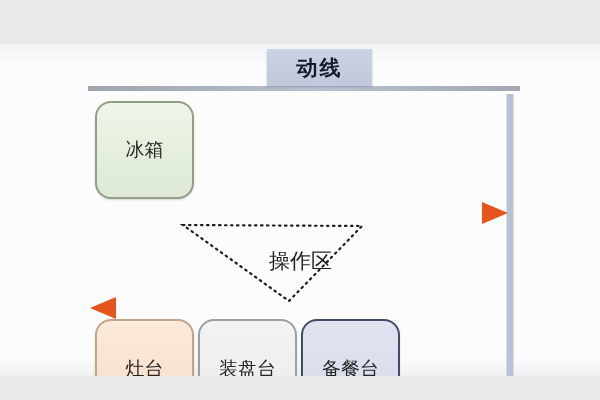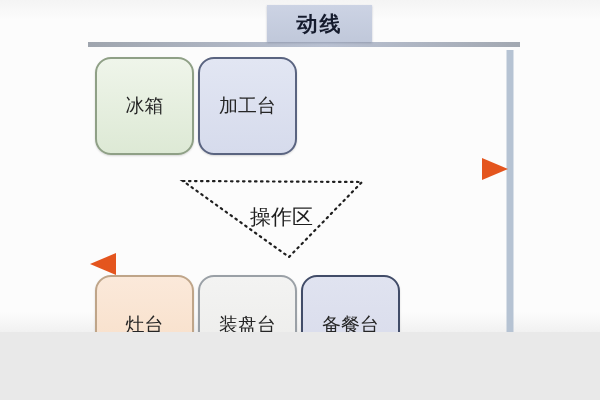--- a/index.html
+++ b/index.html
@@ -5,20 +5,21 @@
   html,body{margin:0;padding:0;}
   body{
     font-family:"Liberation Sans","DejaVu Sans",sans-serif;
     background:#e9e9e9;
   }
   .stage{
     position:relative;
     width:600px;height:332px;
     background:linear-gradient(180deg,#f4f4f4 0%,#fcfcfc 6%,#fcfcfc 94%,#f1f1f1 100%);
     overflow:hidden;
+    margin-top:44px;
   }
   
   .top-line{
     position:absolute;left:88px;top:42px;width:432px;height:5px;
     background:linear-gradient(90deg,#9fa5ae,#b9c1d2 55%,#a2a8b1);
   }
   
   .title-box{
     position:absolute;left:267px;top:5px;width:105px;height:37px;
     background:linear-gradient(180deg,#ccd3e4,#c0c8da);
@@ -41,21 +42,21 @@
   }
   .row-bottom .node{height:96px;}
   .node-green{background:linear-gradient(180deg,#eff5ea,#dde9d5);border-color:#8fa086;}
   .node-blue{background:linear-gradient(180deg,#e2e6f3,#d6dbec);border-color:#5a6480;}
   .node-blue-dark{background:linear-gradient(180deg,#e0e3f0,#d7daea);border-color:#414c68;}
   .node-gray{background:linear-gradient(180deg,#f3f3f2,#ebebe9);border-color:#9aa0a6;}
   .node-peach{background:linear-gradient(180deg,#fbe9da,#f7ddc6);border-color:#bfa589;}
   
   .zone-label{
     position:absolute;left:250px;top:203px;width:82px;
-    text-align:left;font-size:21px;color:#1e1e1e;font-weight:500;
+    text-align:right;font-size:21px;color:#1e1e1e;font-weight:500;
   }
 </style>
 </head>
 <body>
 
 <div class="stage">
 
   <div class="top-line"></div>
 
   <div class="title-box">动线</div>
@@ -85,23 +86,20 @@
 
     <polygon points="183,181 362,182 289,257" fill="none" stroke="#1f1f1f" stroke-width="2.2" stroke-dasharray="1.5,4.5" stroke-linecap="round"></polygon>
   </svg>
 
   <div class="zone-label">操作区</div>
 
   <div class="row row-top">
     <div class="node node-green">
       <span>冰箱</span>
     </div>
-    <div class="node node-blue">
-      <span>加工台</span>
-    </div>
   </div>
 
   <div class="row row-bottom">
     <div class="node node-peach">
       <span>灶台</span>
     </div>
     <div class="node node-gray">
       <span>装盘台</span>
     </div>
     <div class="node node-blue-dark">

